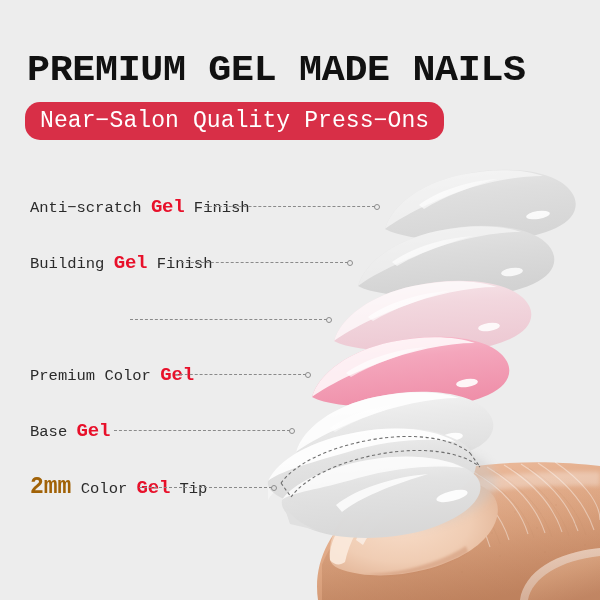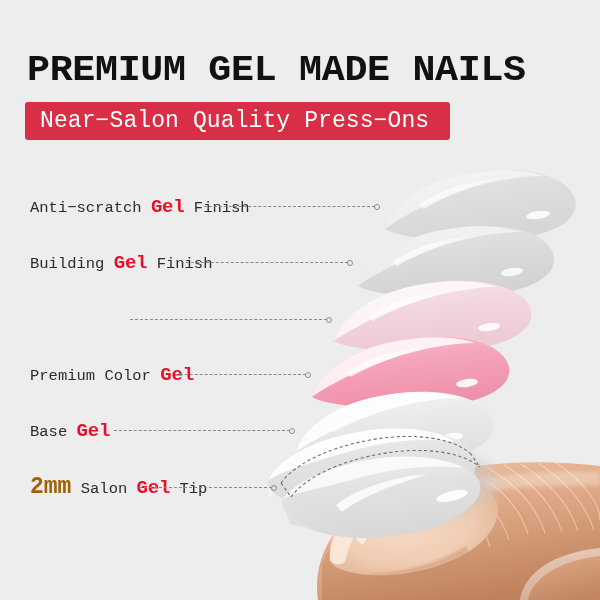--- a/index.html
+++ b/index.html
@@ -31,25 +31,25 @@
     color: #111111;
     white-space: nowrap;
     transform: scaleX(1.035);
     transform-origin: left center;
   }
   #subtitle-badge {
     position: absolute;
     left: 25px;
     top: 102px;
     height: 38px;
-    padding: 0 21px 0 15px;
+    padding: 0 15px 0 15px;
     display: inline-flex;
     align-items: center;
     background: #d82f47;
-    border-radius: 3px;
+    border-radius: 15px;
     color: #ffffff;
     font-size: 23px;
     line-height: 23px;
     font-weight: 400;
     letter-spacing: 0.1px;
     white-space: nowrap;
   }
 
   
   .callout {
@@ -375,18 +375,18 @@
     <span class="leader-dot" style="left: 305px;"></span>
   </div>
 
   <div class="callout" id="callout-4" style="top: 418px; width: 600px;">
     <span class="label"><span>Base </span><span class="gel">Gel</span></span>
     <span class="leader" style="left: 114px; width: 176px;"></span>
     <span class="leader-dot" style="left: 289px;"></span>
   </div>
 
   <div class="callout" id="callout-5" style="top: 475px; width: 600px;">
-    <span class="label"><span class="strong">2mm</span><span> Salon </span><span class="gel">Gel</span><span> Tip</span></span>
+    <span class="label"><span class="strong">2mm</span><span> Color </span><span class="gel">Gel</span><span> Tip</span></span>
     <span class="leader" style="left: 139px; width: 133px;"></span>
     <span class="leader-dot" style="left: 271px;"></span>
   </div>
 
 </div>
 
 </body></html>

